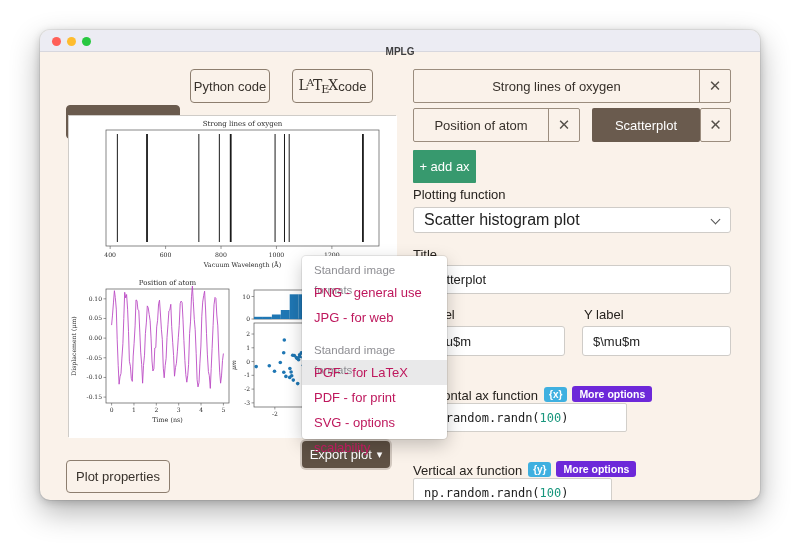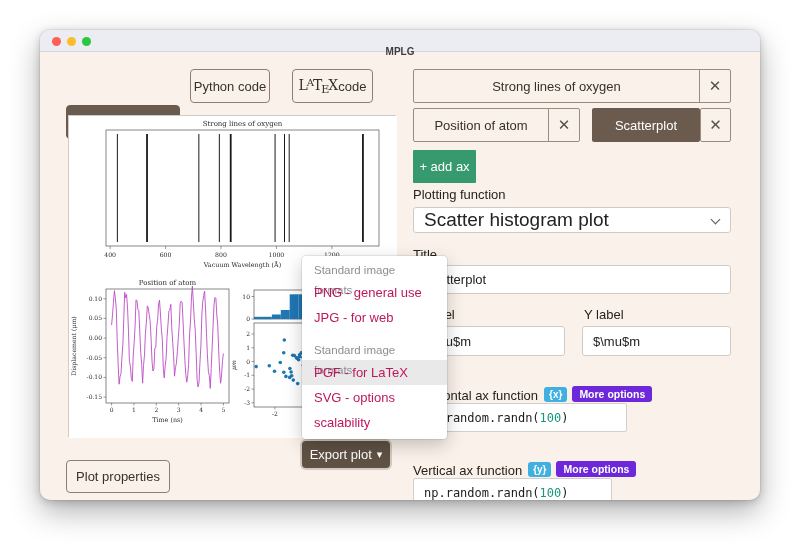--- a/index.html
+++ b/index.html
@@ -53,21 +53,21 @@
                 display:flex; align-items:center; justify-content:center; font-size:13px; border-radius:2px; }
   .x-solo { position:absolute; height:34px; width:31px; border:1px solid #9b8d7e; border-radius:2px;
             display:flex; align-items:center; justify-content:center; font-size:15px; color:#55504a; }
 
   .add-ax { position:absolute; left:373px; top:120px; width:63px; height:33px;
             background:#37996e; color:#fff; font-size:13px; border-radius:1px;
             display:flex; align-items:center; justify-content:center; }
 
   .select { position:absolute; left:373px; top:177px; width:318px; height:26px;
             background:#fff; border:1px solid #cfccc8; border-radius:3px;
-            font-size:19px; color:#222; display:flex; align-items:center; padding:12px 10px; }
+            font-size:16px; color:#222; display:flex; align-items:center; padding:12px 10px; }
   .chevron { position:absolute; right:10px; top:8px; width:8px; height:8px; }
   .chevron::before { content:""; position:absolute; left:0; top:0; width:6px; height:6px;
                      border-right:1.5px solid #555; border-bottom:1.5px solid #555; transform:rotate(45deg); }
 
   .badge-blue { display:inline-block; background:#3fb0e0; color:#fff; font-size:10px; font-weight:700;
                 border-radius:3px; padding:2px 5px; margin-left:6px; vertical-align:2px; }
   .badge-green { display:inline-block; background:#6d28d9; color:#fff; font-size:10.5px; font-weight:700;
                  border-radius:3px; padding:2px 7px; margin-left:5px; vertical-align:2px; }
 
   
@@ -367,17 +367,18 @@
         <span>)</span>
     </div>
 
     <div class="menu" id="export-menu">
         <div class="hdr">Standard image formats</div>
         <div class="item">PNG - general use</div>
         <div class="item">JPG - for web</div>
         <div class="gap"></div>
         <div class="hdr">Standard image formats</div>
         <div class="item hl">PGF - for LaTeX</div>
+        <div class="item">PDF - for print</div>
         <div class="item">SVG - options scalability</div>
       </div>
 
   </div>
 </div>
 
 </body></html>

